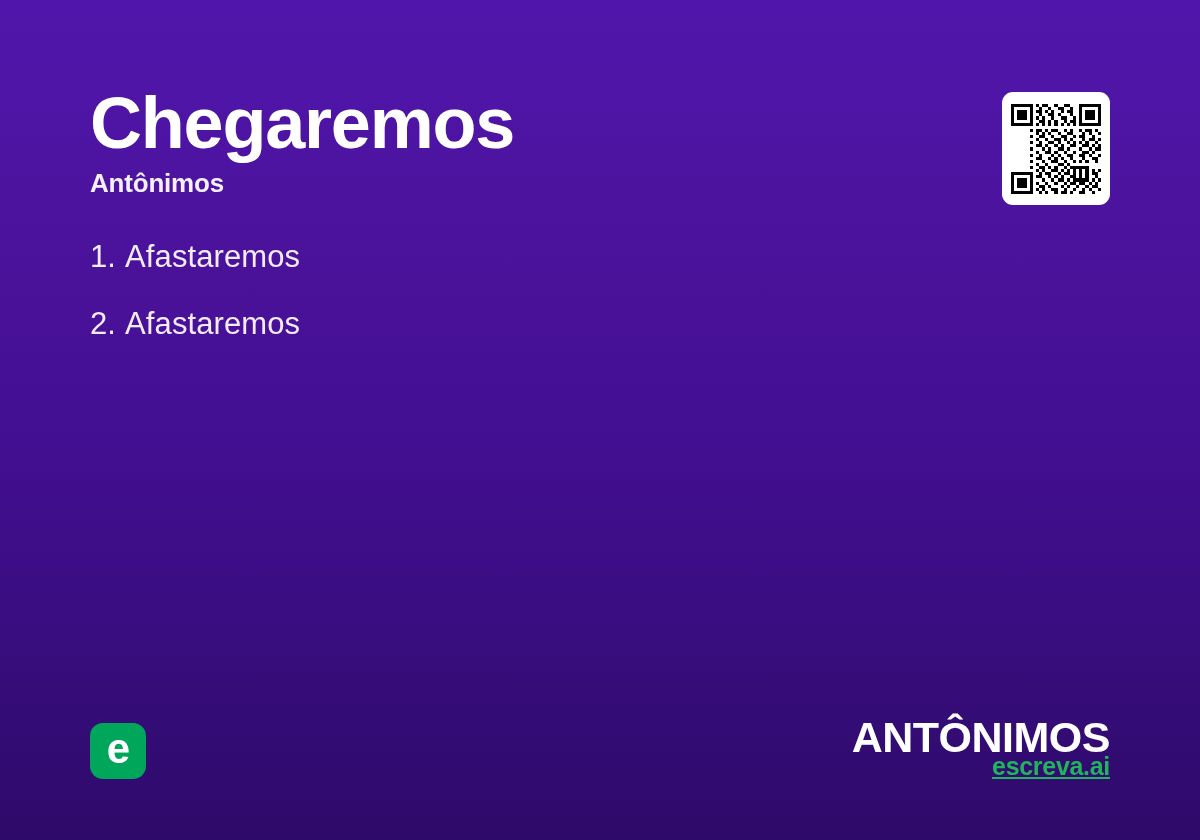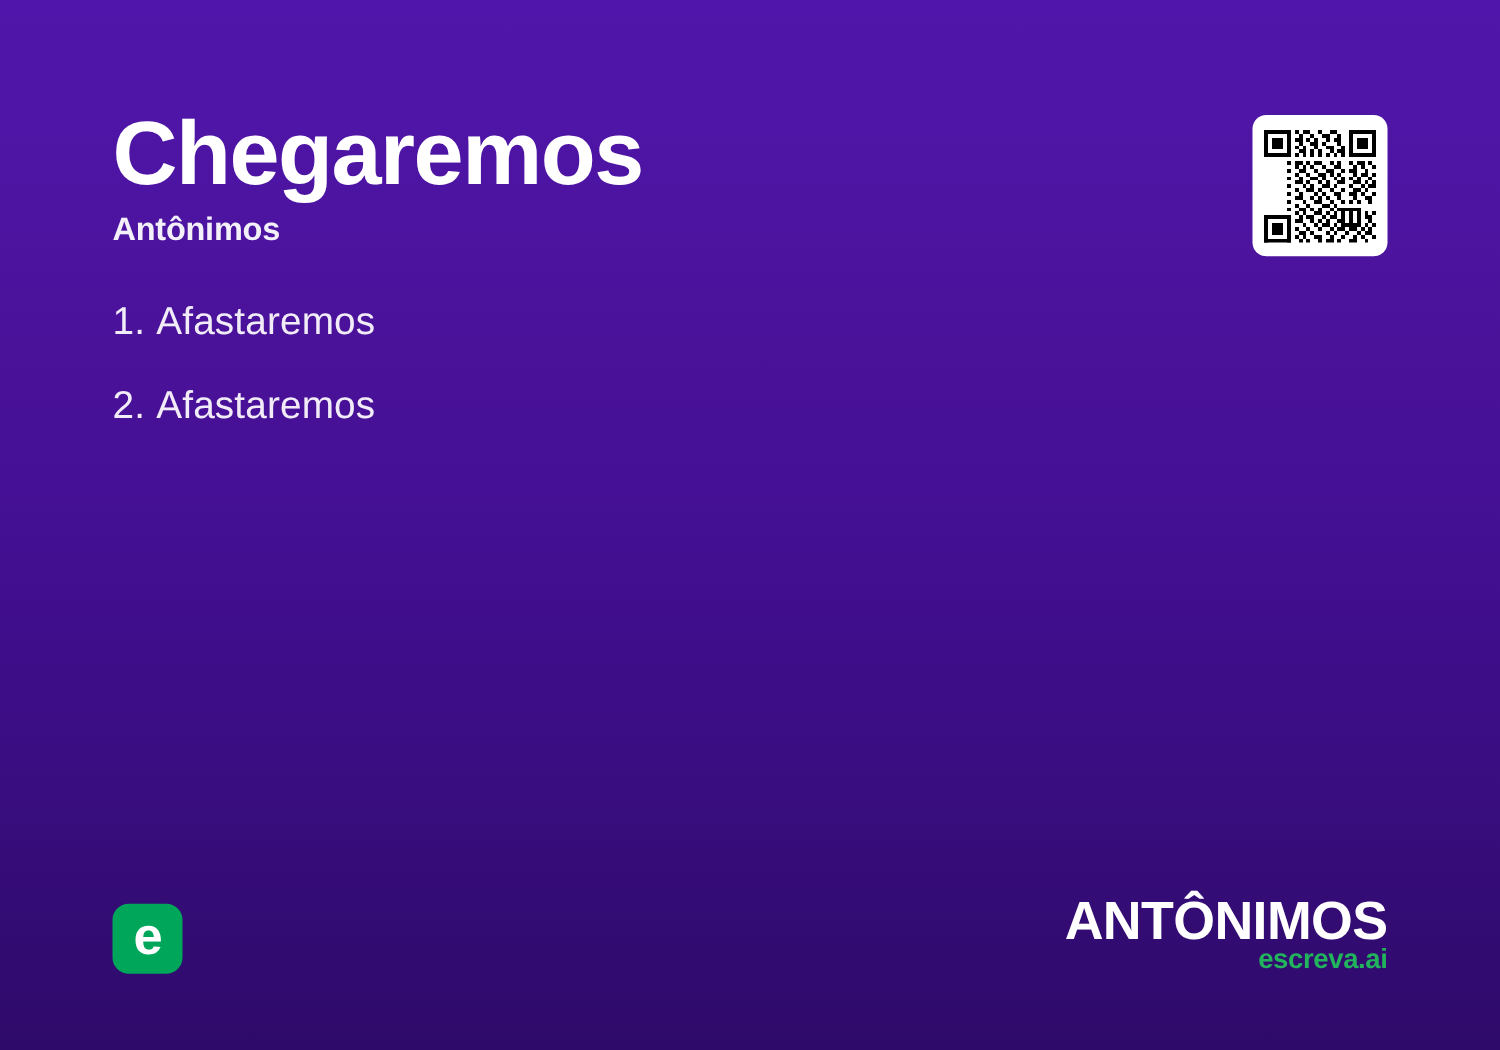--- a/index.html
+++ b/index.html
@@ -148,27 +148,28 @@
     font-size: 43px;
     line-height: 43px;
     font-weight: 700;
     color: #ffffff;
     letter-spacing: -0.5px;
     white-space: nowrap;
   }
   .wordmark-sub {
     display: block;
     font-family: "Liberation Sans", sans-serif;
-    font-size: 22px;
+    font-size: 25px;
     line-height: 25px;
     font-weight: 700;
     color: #21b45c;
     letter-spacing: -0.3px;
     white-space: nowrap;
     margin-top: -5px;
+    text-decoration: underline;
   }
 </style>
 </head>
 <body>
 
 <div class="slide">
 
   <div class="header">
     <h1 class="word-title">Chegaremos</h1>
     <div class="word-subtitle">Antônimos</div>

